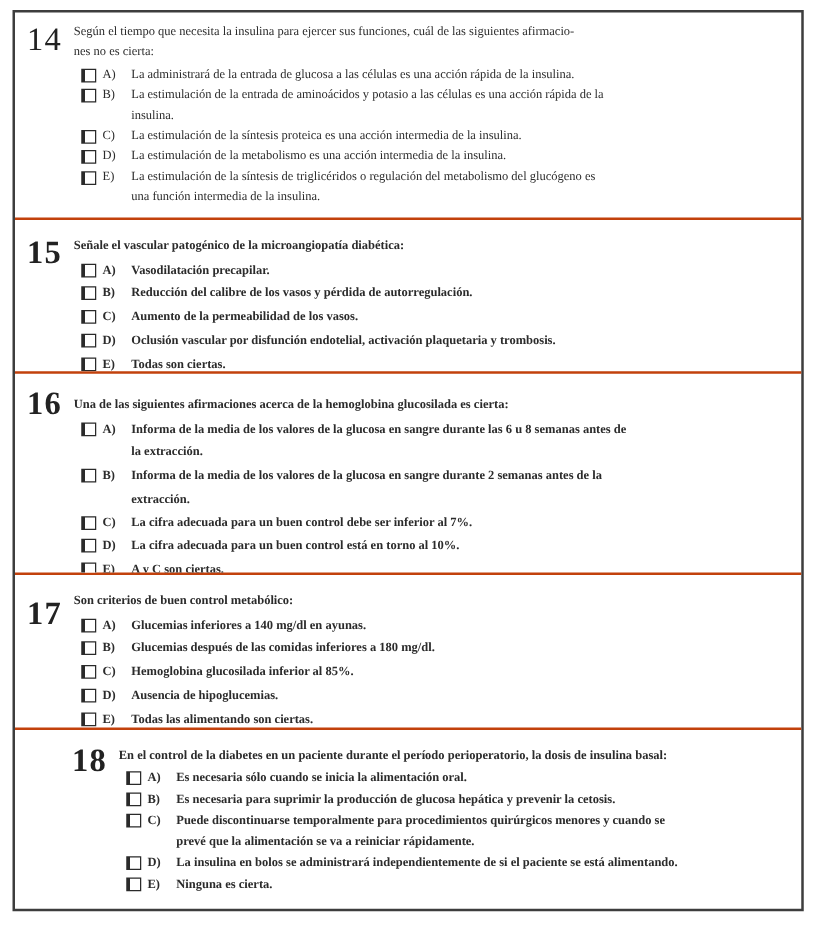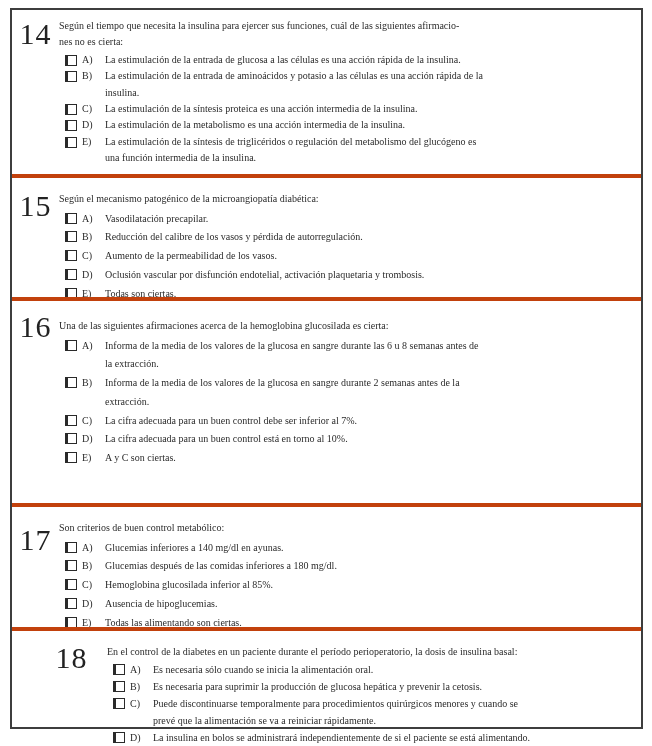--- a/index.html
+++ b/index.html
@@ -19,50 +19,50 @@
     height: 721px;
     box-sizing: border-box;
     border: 2px solid #3d3d3d;
     background: #ffffff;
   }
   .sec {
     display: flex;
     overflow: hidden;
     box-sizing: border-box;
   }
-  .sec + .sec { border-top: 4px solid #c2410c; }
+  .sec + .sec { border-top: 2px solid #c2410c; font-weight: bold; }
   .sec14 { height: 164px; }
   .sec15 { height: 123px; }
-  .sec16 { height: 206px; }
+  .sec16 { height: 161px; }
   .sec17 { height: 124px; }
   .sec18 { height: 137px; }
   .qnum {
     width: 47px;
     flex: 0 0 47px;
     text-align: center;
-    font-size: 30px;
+    font-size: 26px;
     line-height: 1;
     color: #222222;
     letter-spacing: 1px;
   }
   .sec14 .qnum { padding-top: 9px; }
   .sec15 .qnum { padding-top: 13px; }
   .sec16 .qnum { padding-top: 11px; }
   .sec17 .qnum { padding-top: 18px; }
   .sec18 .qnum { padding-top: 12px; padding-left: 36px; }
   .qbody {
     flex: 1;
     padding-right: 2px;
     font-size: 10px;
   }
   .sec14 .qbody { padding-top: 8px;  line-height: 16.4px; }
   .sec15 .qbody { padding-top: 12px; line-height: 18.7px; }
   .sec16 .qbody { padding-top: 16px; line-height: 18.7px; }
   .sec17 .qbody { padding-top: 12px; line-height: 18.7px; }
-  .sec18 .qbody { padding-top: 12px; line-height: 17px; margin-left: 12px; }
+  .sec18 .qbody { padding-top: 12px; line-height: 17px; }
   .intro {
     white-space: pre;
     margin-bottom: 1px;
   }
   .opt {
     display: flex;
     align-items: flex-start;
     padding-left: 6px;
   }
   .cbx {
@@ -90,21 +90,21 @@
 <div class="sheet">
 
   <div class="sec sec14">
     <div class="qnum">14</div>
     <div class="qbody">
       <div class="intro">Según el tiempo que necesita la insulina para ejercer sus funciones, cuál de las siguientes afirmacio-
 nes no es cierta:</div>
       <div class="opt">
         <span class="cbx"></span>
         <span class="lt">A)</span>
-        <span class="tx">La estimulación de la entrada de glucosa a las células es una acción rápida de la insulina.</span>
+        <span class="tx">La administrará de la entrada de glucosa a las células es una acción rápida de la insulina.</span>
       </div>
       <div class="opt">
         <span class="cbx"></span>
         <span class="lt">B)</span>
         <span class="tx">La estimulación de la entrada de aminoácidos y potasio a las células es una acción rápida de la
 insulina.</span>
       </div>
       <div class="opt">
         <span class="cbx"></span>
         <span class="lt">C)</span>
@@ -120,21 +120,21 @@
         <span class="lt">E)</span>
         <span class="tx">La estimulación de la síntesis de triglicéridos o regulación del metabolismo del glucógeno es
 una función intermedia de la insulina.</span>
       </div>
     </div>
   </div>
 
   <div class="sec sec15">
     <div class="qnum">15</div>
     <div class="qbody">
-      <div class="intro">Según el mecanismo patogénico de la microangiopatía diabética:</div>
+      <div class="intro">Señale el vascular patogénico de la microangiopatía diabética:</div>
       <div class="opt">
         <span class="cbx"></span>
         <span class="lt">A)</span>
         <span class="tx">Vasodilatación precapilar.</span>
       </div>
       <div class="opt">
         <span class="cbx"></span>
         <span class="lt">B)</span>
         <span class="tx">Reducción del calibre de los vasos y pérdida de autorregulación.</span>
       </div>

